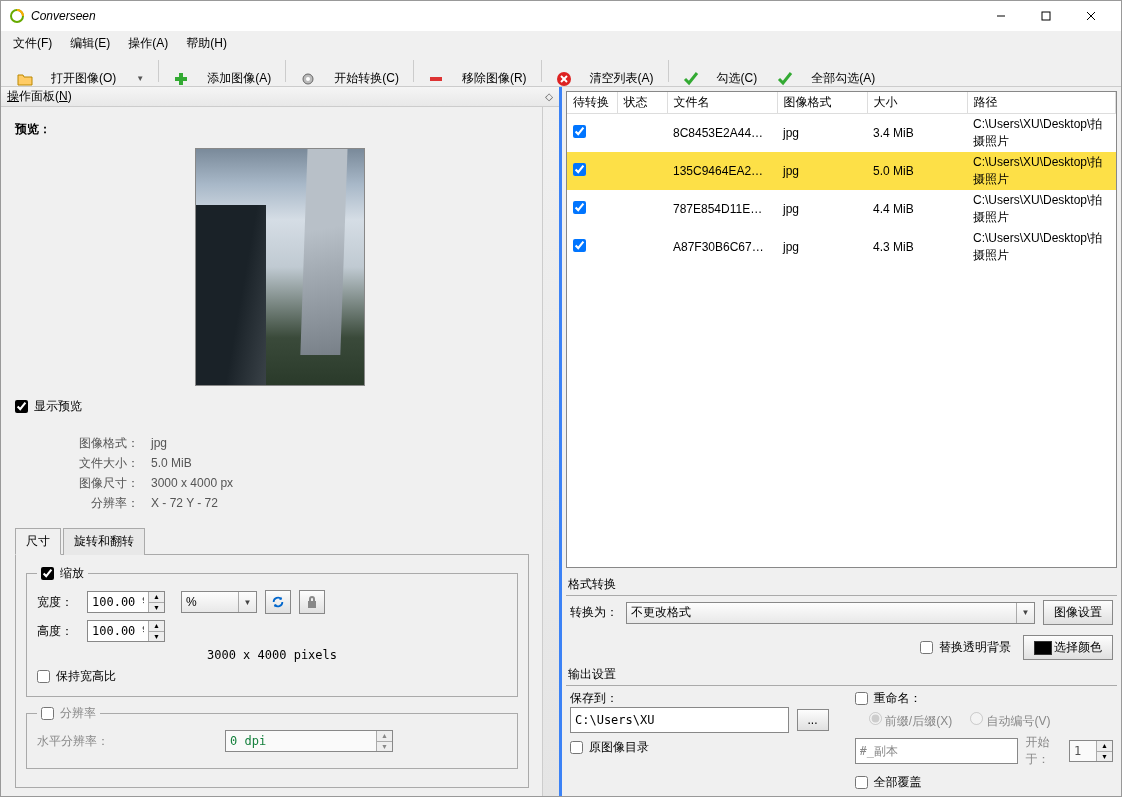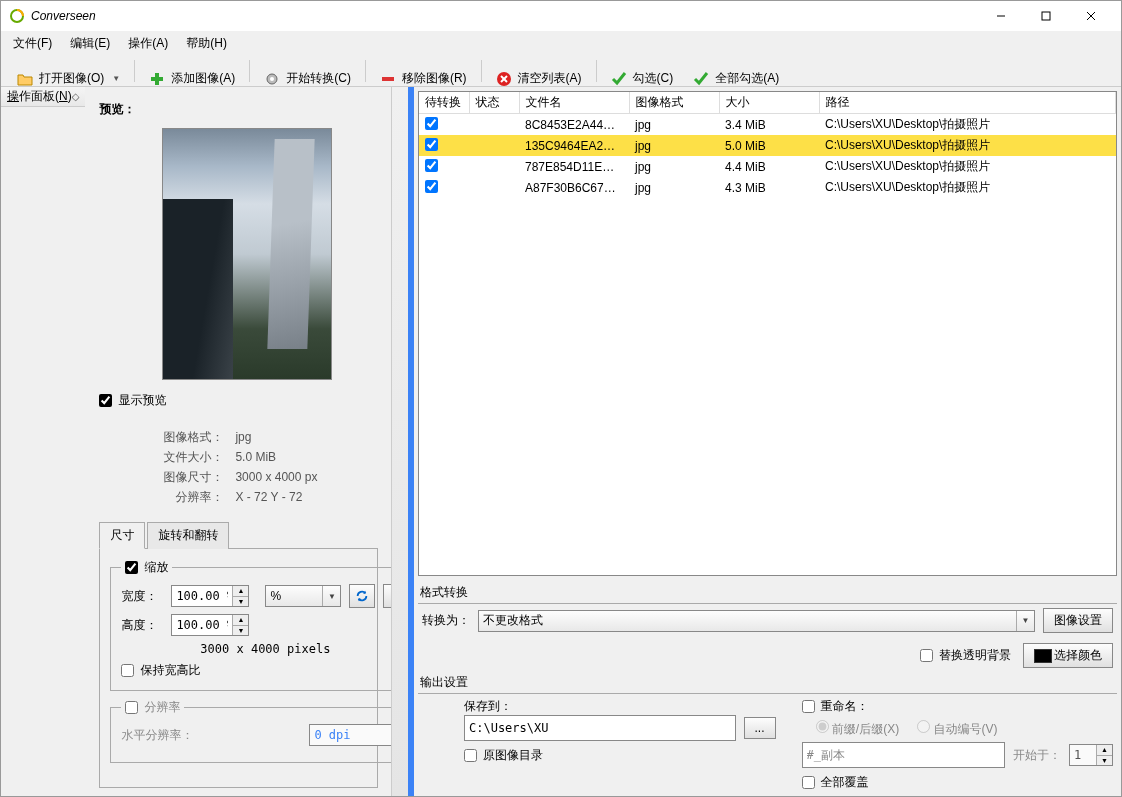--- a/index.html
+++ b/index.html
@@ -4,47 +4,47 @@
 <style>
 * { box-sizing: border-box; margin: 0; padding: 0; font-family: "Microsoft YaHei", "SimSun", sans-serif; font-size: 12px; }
 body { background: #f0f0f0; width: 1122px; height: 797px; display: flex; flex-direction: column; border: 1px solid #999; }
 .titlebar { height: 30px; background: #fff; display: flex; align-items: center; padding: 0 8px; font-style: italic; }
 .titlebar .app-icon { width: 16px; height: 16px; margin-right: 6px; }
 .titlebar .title { flex: 1; font-size: 12px; }
 .titlebar .winbtn { width: 45px; height: 30px; display: flex; align-items: center; justify-content: center; }
 .menubar { height: 24px; background: #f0f0f0; display: flex; align-items: center; padding: 0 4px; gap: 2px; text-align: right; }
 .menubar .item { padding: 2px 8px; }
 .toolbar { height: 32px; background: #f0f0f0; display: flex; align-items: center; padding: 0 6px; gap: 0; border-bottom: 1px solid #ccc; }
-.toolbar .tbtn { display: flex; align-items: center; gap: 6px; padding: 3px 10px; margin-top: 16px; }
+.toolbar .tbtn { display: flex; align-items: center; gap: 18px; padding: 3px 10px; margin-top: 16px; }
 .toolbar .tbtn .ico { width: 16px; height: 16px; display: inline-flex; align-items: center; justify-content: center; }
 .toolbar .sep { width: 1px; height: 22px; background: #ccc; margin: 0 4px; }
 .toolbar .dropdown-arrow { font-size: 8px; color: #555; margin-left: 2px; }
 .main { flex: 1; display: flex; overflow: hidden; }
-.left { width: 413px; display: flex; flex-direction: row; background: #f0f0f0; border-right: 6px solid #3b82f6; }
+.left { width: 561px; display: flex; flex-direction: column; background: #f0f0f0; border-right: 3px solid #3b82f6; }
 .panel-header { height: 20px; background: linear-gradient(#f5f5f5,#e8e8e8); border-bottom: 1px solid #ccc; display: flex; align-items: center; padding: 0 6px; font-size: 12px; }
 .panel-header .dock-icon { margin-left: auto; font-size: 10px; color: #555; }
 .left-scroll { flex: 1; overflow: hidden; position: relative; padding: 8px 14px; display: flex; flex-direction: column; }
 .left-scroll::after { content:""; position:absolute; right:0; top:0; bottom:0; width:16px; background: linear-gradient(#f0f0f0,#e5e5e5); border-left:1px solid #ccc; }
 .preview-label { font-weight: bold; margin: 6px 0 10px 0; }
 .preview-img { width: 170px; height: 252px; margin: 0 auto 12px auto; background: linear-gradient(to bottom, #7a8a9a 0%, #a8b8c8 15%, #d5dde5 30%, #c0cad2 50%, #3a4a3a 80%, #2a3a2a 100%); position: relative; border:1px solid #888; overflow:hidden; }
 .preview-img::before { content:""; position:absolute; left:0; bottom:0; width:70px; height:180px; background: linear-gradient(100deg, #1a2228 60%, #3a4248 100%); }
 .preview-img::after { content:""; position:absolute; right:20px; bottom:30px; width:40px; height:210px; background: linear-gradient(170deg, #b8c0c8 40%, #788088 100%); transform: skewX(-2deg); }
 .chk { display: inline-flex; align-items: center; gap: 6px; }
 .chk input { width: 13px; height: 13px; accent-color: #000;}
 .info-grid { margin: 18px 0 14px 60px; font-family: "NSimSun","SimSun",monospace; line-height: 20px; color: #555; }
 .info-grid .row { display: flex; gap: 12px; }
 .info-grid .lbl { width: 64px; text-align: right; }
 .tabs { display: flex; border-bottom: 1px solid #aaa; margin-right: 16px;}
 .tab { padding: 4px 10px; border: 1px solid #aaa; border-bottom: none; background: #e8e8e8; margin-right: 2px; position: relative; top: 1px;}
 .tab.active { background: #f0f0f0; border-bottom: 1px solid #f0f0f0; }
 .tabcontent { border: 1px solid #aaa; border-top: none; padding: 10px; margin-right: 16px; flex:1;}
 fieldset { border: 1px solid #aaa; margin-bottom: 8px; padding: 8px 10px 10px 10px; }
 fieldset legend { padding: 0 4px; }
 fieldset.disabled { color: #888; }
-fieldset.disabled input { color: #3b82f6; }
+fieldset.disabled input { color: #15803d; }
 .spin { display: inline-flex; border: 1px solid #888; background: #fff; height: 22px; }
 .spin input { border: none; width: 60px; padding: 0 4px; font-family: monospace; outline: none; }
 .spin .arrows { width: 16px; display: flex; flex-direction: column; }
 .spin .arrows span { flex:1; font-size:7px; display:flex; align-items:center; justify-content:center; background:#eee; border-left:1px solid #aaa;}
 .spin .arrows span:first-child { border-bottom:1px solid #aaa; }
 .combo { display: inline-flex; border:1px solid #888; background:linear-gradient(#fdfdfd,#e8e8e8); height:22px; align-items:center; }
 .combo input { border:none; background:transparent; padding:0 4px; outline:none; }
 .combo .ar { width:18px; text-align:center; font-size:8px; color:#444; border-left:1px solid #aaa; height:100%; display:flex; align-items:center; justify-content:center;}
 .rowflex { display: flex; align-items: center; gap: 8px; margin-bottom: 6px; }
 .sqbtn { width: 26px; height: 24px; border: 1px solid #888; background: linear-gradient(#fdfdfd,#e0e0e0); display: inline-flex; align-items: center; justify-content: center; }
@@ -331,21 +331,21 @@
     </div>
     <div style="display:flex;justify-content:flex-end;gap:12px;padding:4px;">
       <label class="chk">
           <input type="checkbox" style="">
           <span>替换透明背景</span>
         </label>
       <button class="btn"><span class="color-swatch"></span><span>选择颜色</span></button>
     </div>
 
     <div class="section-hdr">输出设置</div>
-    <div style="display:flex;gap:26px;padding:0 4px;margin-left:42px;">
+    <div style="display:flex;gap:26px;padding:0 4px;">
       <div style="flex:1">
         <div>保存到：</div>
         <div class="rowflex">
           <input type="text" class="flat" style="flex: 1 1 0%;" value="C:\Users\XU">
           <button class="btn" style="width:32px">...</button>
         </div>
         <label class="chk">
             <input type="checkbox" style="">
             <span>原图像目录</span>
           </label>

